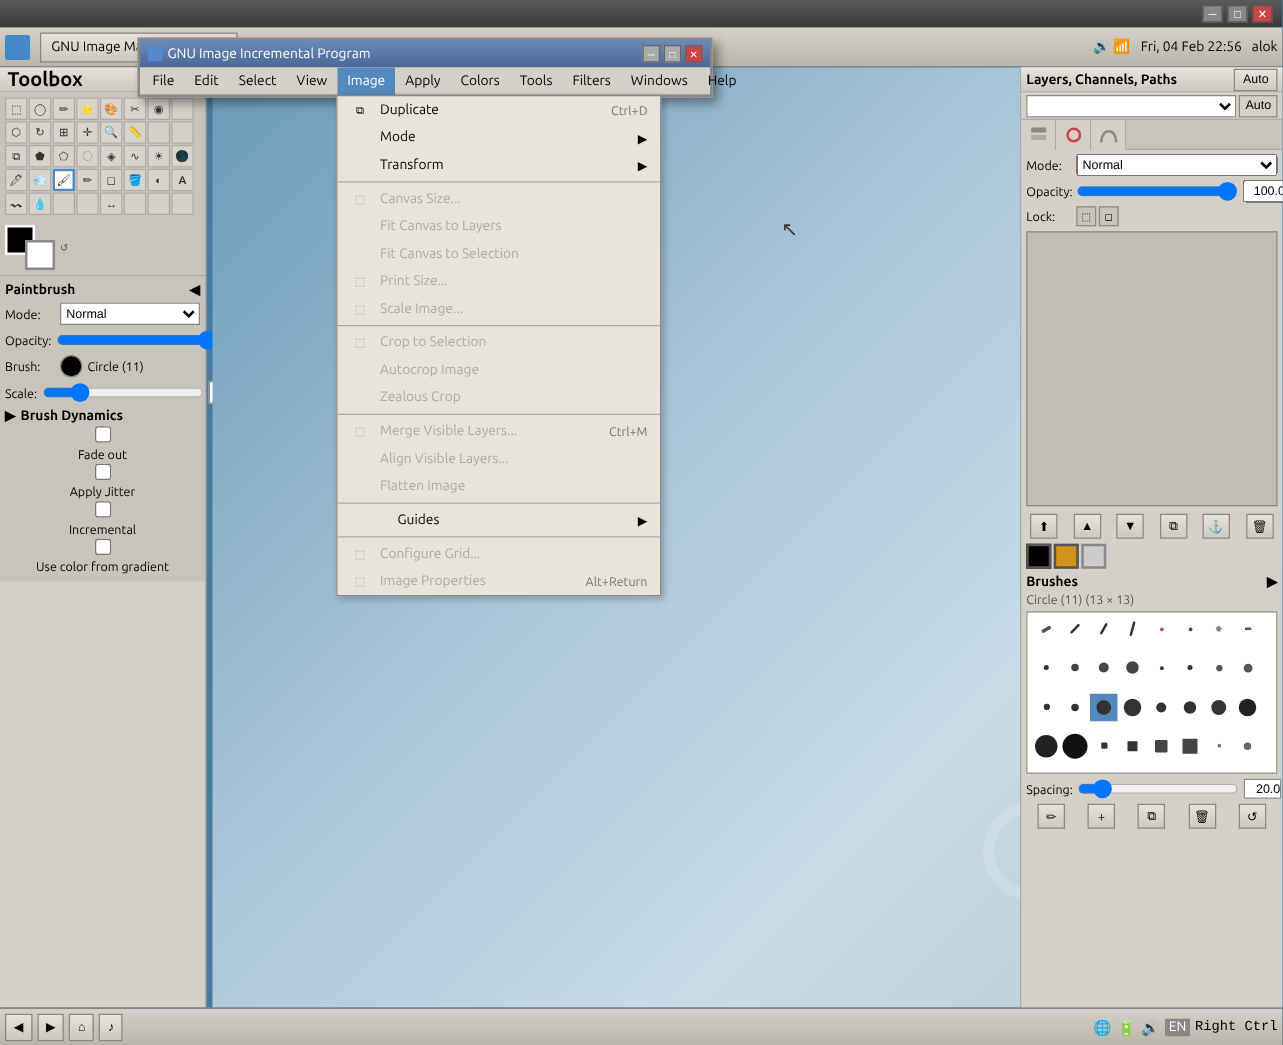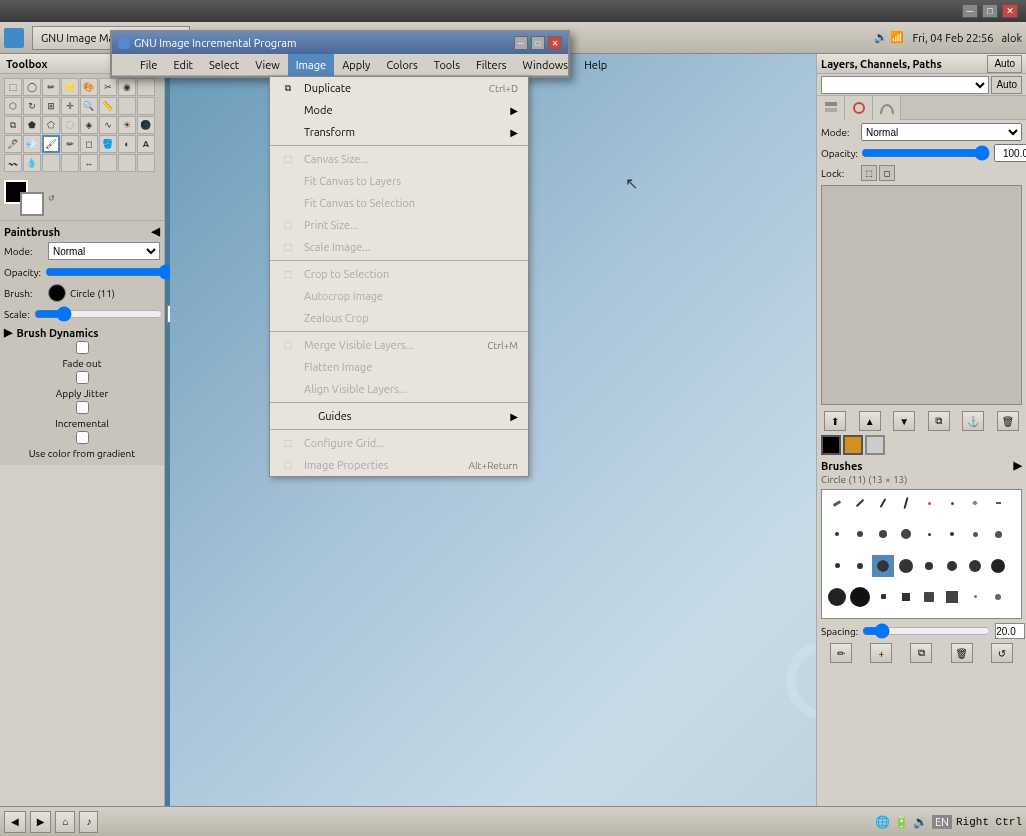--- a/index.html
+++ b/index.html
@@ -38,21 +38,21 @@
     }
 
     
     .toolbox {
       position: absolute; top: 54px; left: 0; width: 165px; bottom: 30px;
       background: #d4d0c8; border-right: 1px solid #aaa;
     }
     .toolbox-title {
       height: 20px; background: linear-gradient(to bottom, #e8e4dc, #ccc8c0);
       display: flex; align-items: center; justify-content: space-between;
-      padding: 0 6px; font-size: 11px; font-weight: bold; border-bottom: 1px solid #aaa;
+      padding: 0 6px; font-size: 16px; font-weight: bold; border-bottom: 1px solid #aaa;
     }
     .tool-btn {
       width: 18px; height: 18px; background: #d8d4cc; border: 1px solid #aaa;
       display: flex; align-items: center; justify-content: center; font-size: 9px;
       cursor: pointer; color: #333;
     }
     .tool-btn.active { background: #fff; border-color: #5588bb; }
     .section-title {
       font-size: 11px; font-weight: bold; display: flex; align-items: center;
       justify-content: space-between; margin-bottom: 4px;
@@ -110,37 +110,37 @@
     .brushes-subtitle { font-size: 10px; padding: 0 4px 2px 4px; color: #555; }
     .brushes-grid {
       display: grid; grid-template-columns: repeat(8, 22px); gap: 1px;
       padding: 2px 4px; background: #fff; margin: 2px 4px;
       border: 1px solid #888; height: 130px; overflow: hidden;
     }
     .brush-cell { width: 22px; height: 22px; display: flex; align-items: center; justify-content: center; cursor: pointer; }
     .brush-cell.selected { background: #5588bb; }
     .spacing-row { display: flex; align-items: center; gap: 4px; padding: 2px 4px; font-size: 10px; }
     .spacing-slider { flex: 1; height: 10px; }
-    .spacing-val { width: 30px; height: 16px; font-size: 10px; background: #fff; border: 1px solid #888; text-align: left; }
+    .spacing-val { width: 30px; height: 16px; font-size: 10px; background: #fff; border: 1px solid #888; text-align: right; }
 
     
     .gimp-window {
       position: absolute; top: 30px; left: 110px; width: 460px;
       background: #d4d0c8; border: 2px solid #888; box-shadow: 4px 4px 8px rgba(0,0,0,0.4);
     }
     .gimp-titlebar {
       height: 22px; background: linear-gradient(to bottom, #6a8ab8, #4a6898);
       display: flex; align-items: center; justify-content: space-between;
       padding: 0 6px; color: #fff; font-size: 11px;
     }
     .gimp-title-controls { display: flex; gap: 3px; }
     .gimp-title-btn { width: 14px; height: 14px; background: #aaa; border: 1px solid #666; display: flex; align-items: center; justify-content: center; font-size: 8px; cursor: pointer; }
     .gimp-menubar {
       height: 22px; background: #d4d0c8; display: flex; align-items: center;
-      padding: 0 20px; gap: 0; border-bottom: 1px solid #aaa;
+      padding: 0 2px; gap: 0; border-bottom: 1px solid #aaa;
     }
     .gimp-menu-item {
       padding: 2px 8px; font-size: 11px; cursor: pointer; height: 22px;
       display: flex; align-items: center;
     }
     .gimp-menu-item:hover, .gimp-menu-item.active { background: #5588bb; color: #fff; }
     .gimp-menu-item.active { background: #5588bb; color: #fff; }
 
     
     .dropdown-menu {
@@ -624,27 +624,27 @@
     <div class="menu-item disabled">
       <span style="display:flex;align-items:center;gap:2px;">
         <span class="menu-item-icon">⬚</span>
         <span>Merge Visible Layers...</span>
       </span>
       <span class="menu-item-shortcut">Ctrl+M</span>
     </div>
     <div class="menu-item disabled">
       <span style="display:flex;align-items:center;gap:2px;">
         <span class="menu-item-icon"></span>
+        <span>Align Visible Layers...</span>
+      </span>
+    </div>
+    <div class="menu-item disabled">
+      <span style="display:flex;align-items:center;gap:2px;">
+        <span class="menu-item-icon"></span>
         <span>Flatten Image</span>
-      </span>
-    </div>
-    <div class="menu-item disabled">
-      <span style="display:flex;align-items:center;gap:2px;">
-        <span class="menu-item-icon"></span>
-        <span>Align Visible Layers...</span>
       </span>
     </div>
     <div class="menu-separator"></div>
     <div class="menu-item">
       <span style="display:flex;align-items:center;gap:16px;">
         <span class="menu-item-icon"></span>
         <span>Guides</span>
       </span>
       <span class="menu-item-arrow">▶</span>
     </div>

